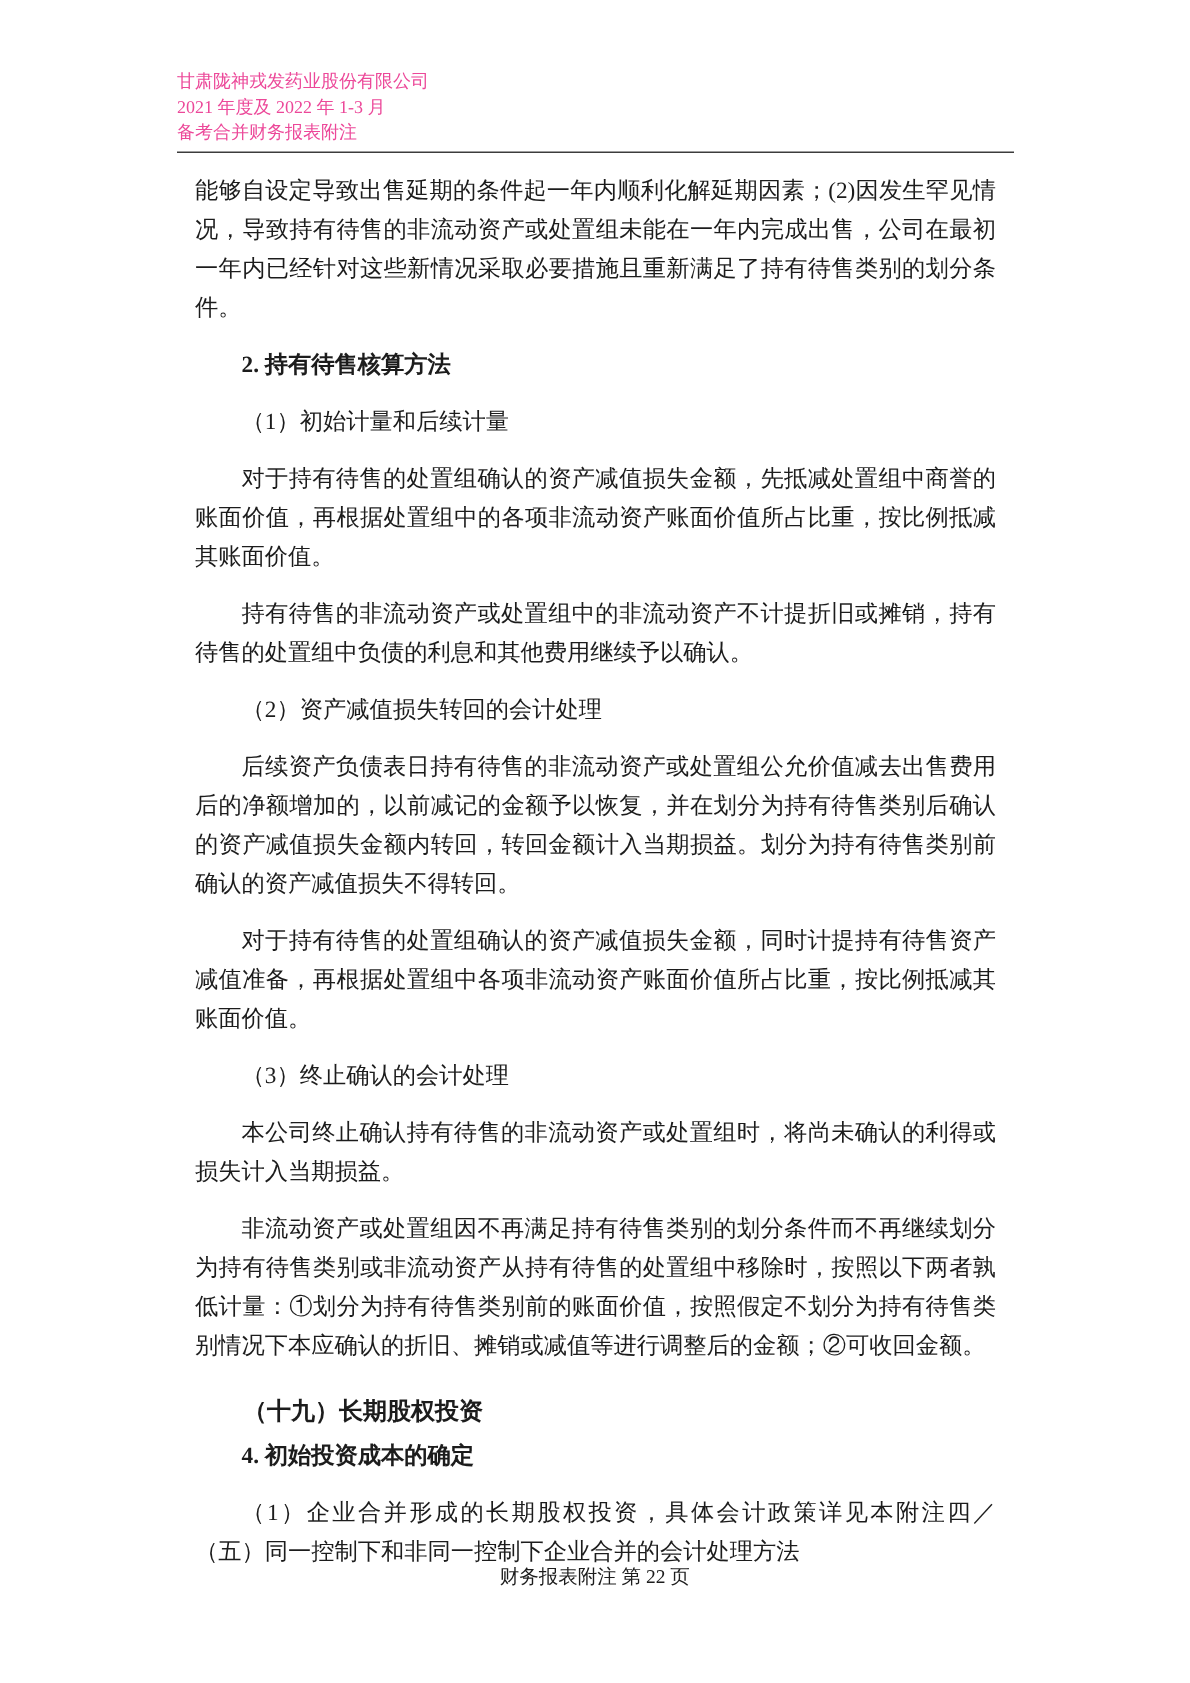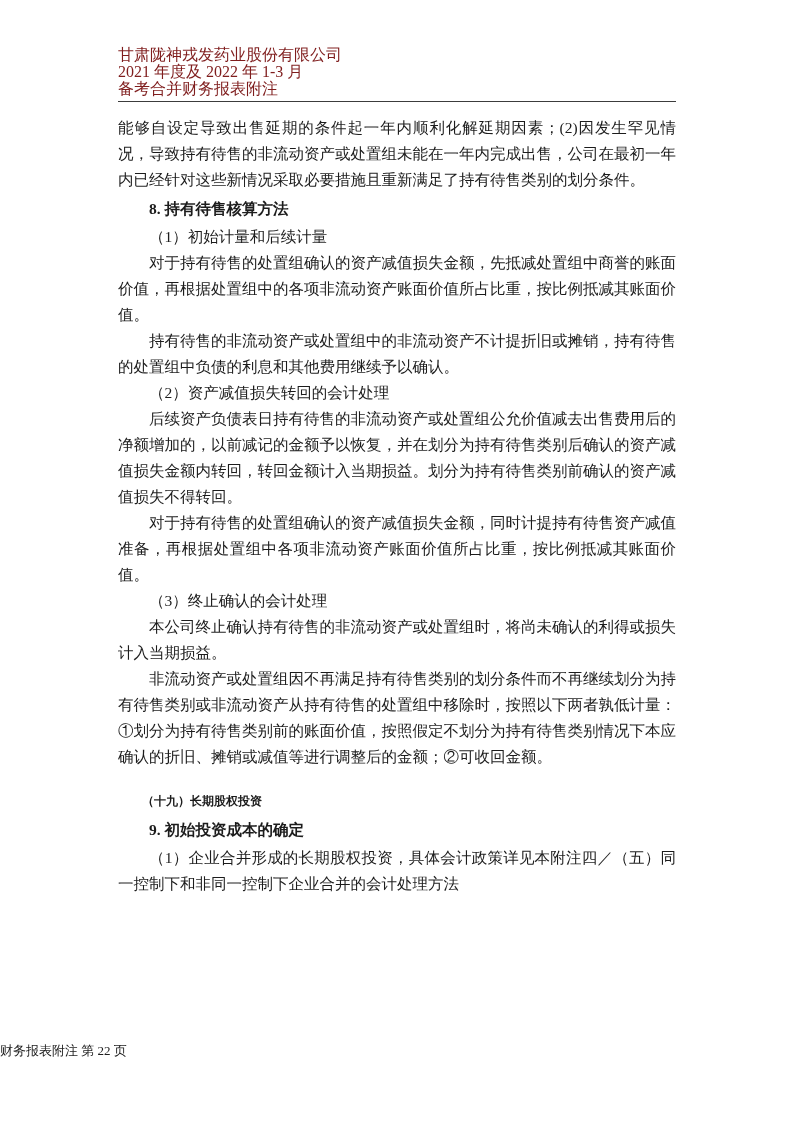--- a/index.html
+++ b/index.html
@@ -16,38 +16,38 @@
     color: #1c1c1c;
     overflow: hidden;
   }
   .content {
     position: absolute;
     left: 118px;
     top: 46px;
     width: 558px;
   }
   .doc-header {
-    font-size: 16px;
+    font-size: 12px;
     line-height: 17px;
-    color: #7f1d1d;
+    color: #ec4899;
   }
   .header-rule {
     margin-top: 4px;
     border: 0;
     border-bottom: 1.5px solid #3c3c3c;
     height: 0;
   }
   .doc-body {
     margin-top: 13px;
     font-size: 15.5px;
     line-height: 26px;
     text-align: justify;
   }
   .doc-body p {
-    margin: 0;
+    margin: 12px;
     padding: 0;
   }
   p.para {
     text-indent: 2em;
   }
   p.para-noindent {
     text-indent: 0;
   }
   p.num-heading {
     font-weight: bold;
@@ -56,59 +56,59 @@
     margin-bottom: 2px;
   }
   p.sub-heading {
     text-indent: 2em;
   }
   p.section-heading {
     font-weight: bold;
     text-indent: 2em;
     margin-top: 18px;
     margin-bottom: 2px;
-    font-size: 12px;
+    font-size: 16px;
   }
   .doc-footer {
     position: absolute;
     left: 0;
     bottom: 62px;
     width: 100%;
-    text-align: left;
+    text-align: center;
     font-size: 13px;
     color: #1c1c1c;
   }
 </style>
 </head>
 <body>
 
 <div class="page">
   <div class="content">
 
     <div class="doc-header">
       <div>甘肃陇神戎发药业股份有限公司</div>
       <div>2021 年度及 2022 年 1-3 月</div>
       <div>备考合并财务报表附注</div>
     </div>
     <div class="header-rule"></div>
 
     <div class="doc-body">
       <p class="para-noindent">能够自设定导致出售延期的条件起一年内顺利化解延期因素；(2)因发生罕见情况，导致持有待售的非流动资产或处置组未能在一年内完成出售，公司在最初一年内已经针对这些新情况采取必要措施且重新满足了持有待售类别的划分条件。</p>
-      <p class="num-heading">8. 持有待售核算方法</p>
+      <p class="num-heading">2. 持有待售核算方法</p>
       <p class="sub-heading">（1）初始计量和后续计量</p>
       <p class="para">对于持有待售的处置组确认的资产减值损失金额，先抵减处置组中商誉的账面价值，再根据处置组中的各项非流动资产账面价值所占比重，按比例抵减其账面价值。</p>
       <p class="para">持有待售的非流动资产或处置组中的非流动资产不计提折旧或摊销，持有待售的处置组中负债的利息和其他费用继续予以确认。</p>
       <p class="sub-heading">（2）资产减值损失转回的会计处理</p>
       <p class="para">后续资产负债表日持有待售的非流动资产或处置组公允价值减去出售费用后的净额增加的，以前减记的金额予以恢复，并在划分为持有待售类别后确认的资产减值损失金额内转回，转回金额计入当期损益。划分为持有待售类别前确认的资产减值损失不得转回。</p>
       <p class="para">对于持有待售的处置组确认的资产减值损失金额，同时计提持有待售资产减值准备，再根据处置组中各项非流动资产账面价值所占比重，按比例抵减其账面价值。</p>
       <p class="sub-heading">（3）终止确认的会计处理</p>
       <p class="para">本公司终止确认持有待售的非流动资产或处置组时，将尚未确认的利得或损失计入当期损益。</p>
       <p class="para">非流动资产或处置组因不再满足持有待售类别的划分条件而不再继续划分为持有待售类别或非流动资产从持有待售的处置组中移除时，按照以下两者孰低计量：①划分为持有待售类别前的账面价值，按照假定不划分为持有待售类别情况下本应确认的折旧、摊销或减值等进行调整后的金额；②可收回金额。</p>
       <p class="section-heading">（十九）长期股权投资</p>
-      <p class="num-heading">9. 初始投资成本的确定</p>
+      <p class="num-heading">4. 初始投资成本的确定</p>
       <p class="para">（1）企业合并形成的长期股权投资，具体会计政策详见本附注四／（五）同一控制下和非同一控制下企业合并的会计处理方法</p>
     </div>
 
   </div>
 
   <div class="doc-footer">
     <span>财务报表附注 第 22 页</span>
   </div>
 </div>
 

